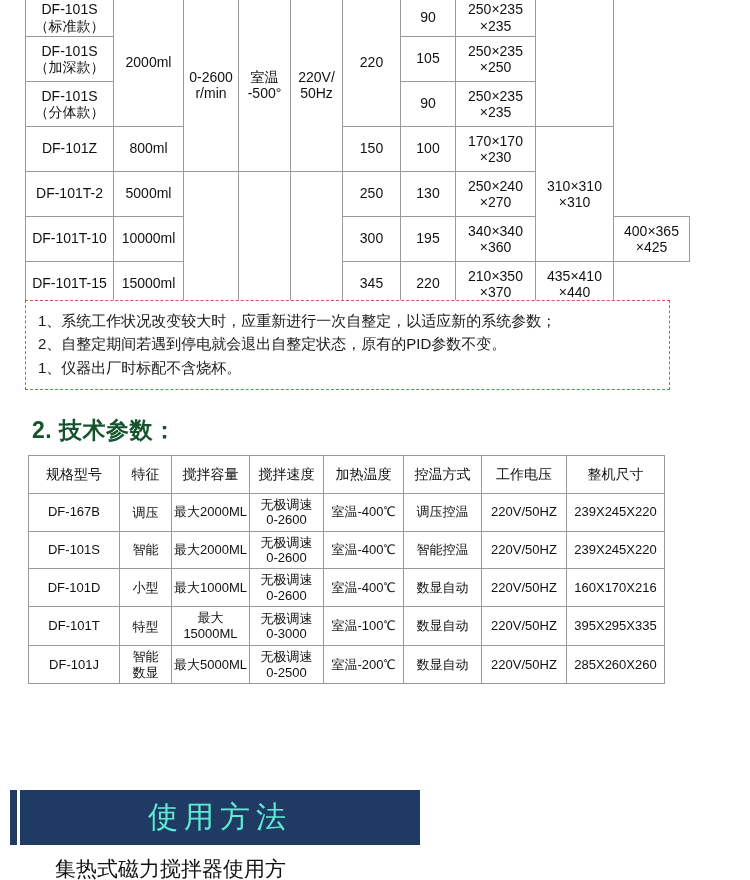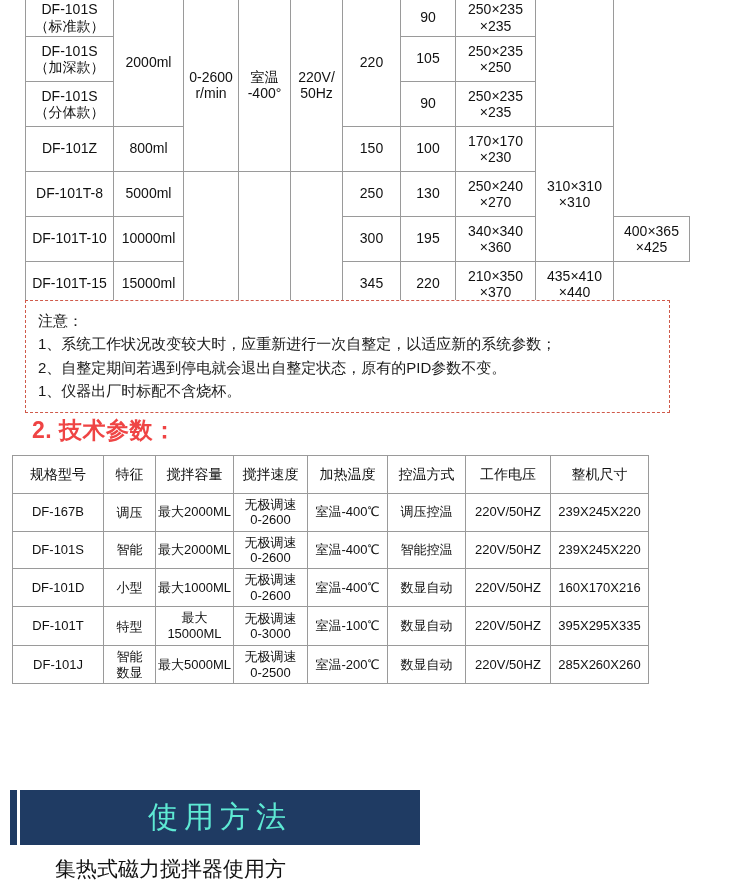--- a/index.html
+++ b/index.html
@@ -59,28 +59,28 @@
     color: #1a1a1a;
   }
 
   
   .section-title {
     position: absolute;
     left: 32px;
     top: 415px;
     font-size: 23px;
     font-weight: bold;
-    color: #ef4444;
+    color: #14532d;
     letter-spacing: 0.5px;
   }
 
   
   .tech-wrap {
     position: absolute;
-    left: 12px;
+    left: 28px;
     top: 455px;
     width: 636px;
   }
   table.tech {
     border-collapse: collapse;
     table-layout: fixed;
     width: 100%;
   }
   table.tech td, table.tech th {
     border: 1px solid #9a9a9a;
@@ -161,21 +161,21 @@
           <span class="stack">DF-101S</span>
           <span class="stack">（标准款）</span>
         </td>
         <td rowspan="3"><span>2000ml</span></td>
         <td rowspan="4" class="two-line">
           <span class="stack">0-2600</span>
           <span class="stack">r/min</span>
         </td>
         <td rowspan="4" class="two-line">
           <span class="stack">室温</span>
-          <span class="stack">-400°</span>
+          <span class="stack">-500°</span>
         </td>
         <td rowspan="4" class="two-line">
           <span class="stack">220V/</span>
           <span class="stack">50Hz</span>
         </td>
         <td rowspan="3"><span>220</span></td>
         <td><span>90</span></td>
         <td class="two-line">
           <span class="stack">250×235</span>
           <span class="stack">×235</span>
@@ -212,21 +212,21 @@
         <td class="two-line">
           <span class="stack">170×170</span>
           <span class="stack">×230</span>
         </td>
         <td rowspan="3" class="two-line">
           <span class="stack">310×310</span>
           <span class="stack">×310</span>
         </td>
       </tr>
       <tr style="height:45px">
-        <td><span>DF-101T-8</span></td>
+        <td><span>DF-101T-2</span></td>
         <td><span>5000ml</span></td>
         <td rowspan="3"></td>
         <td rowspan="3"></td>
         <td rowspan="3"></td>
         <td><span>250</span></td>
         <td><span>130</span></td>
         <td class="two-line">
           <span class="stack">250×240</span>
           <span class="stack">×270</span>
         </td>
@@ -257,21 +257,20 @@
         <td class="two-line">
           <span class="stack">435×410</span>
           <span class="stack">×440</span>
         </td>
       </tr>
     </tbody>
   </table>
 </div>
 
 <div class="notice">
-  <div>注意：</div>
   <div>1、系统工作状况改变较大时，应重新进行一次自整定，以适应新的系统参数；</div>
   <div>2、自整定期间若遇到停电就会退出自整定状态，原有的PID参数不变。</div>
   <div>1、仪器出厂时标配不含烧杯。</div>
 </div>
 
 <div class="section-title">2. 技术参数：</div>
 
 <div class="tech-wrap">
   <table class="tech">
     <colgroup>

